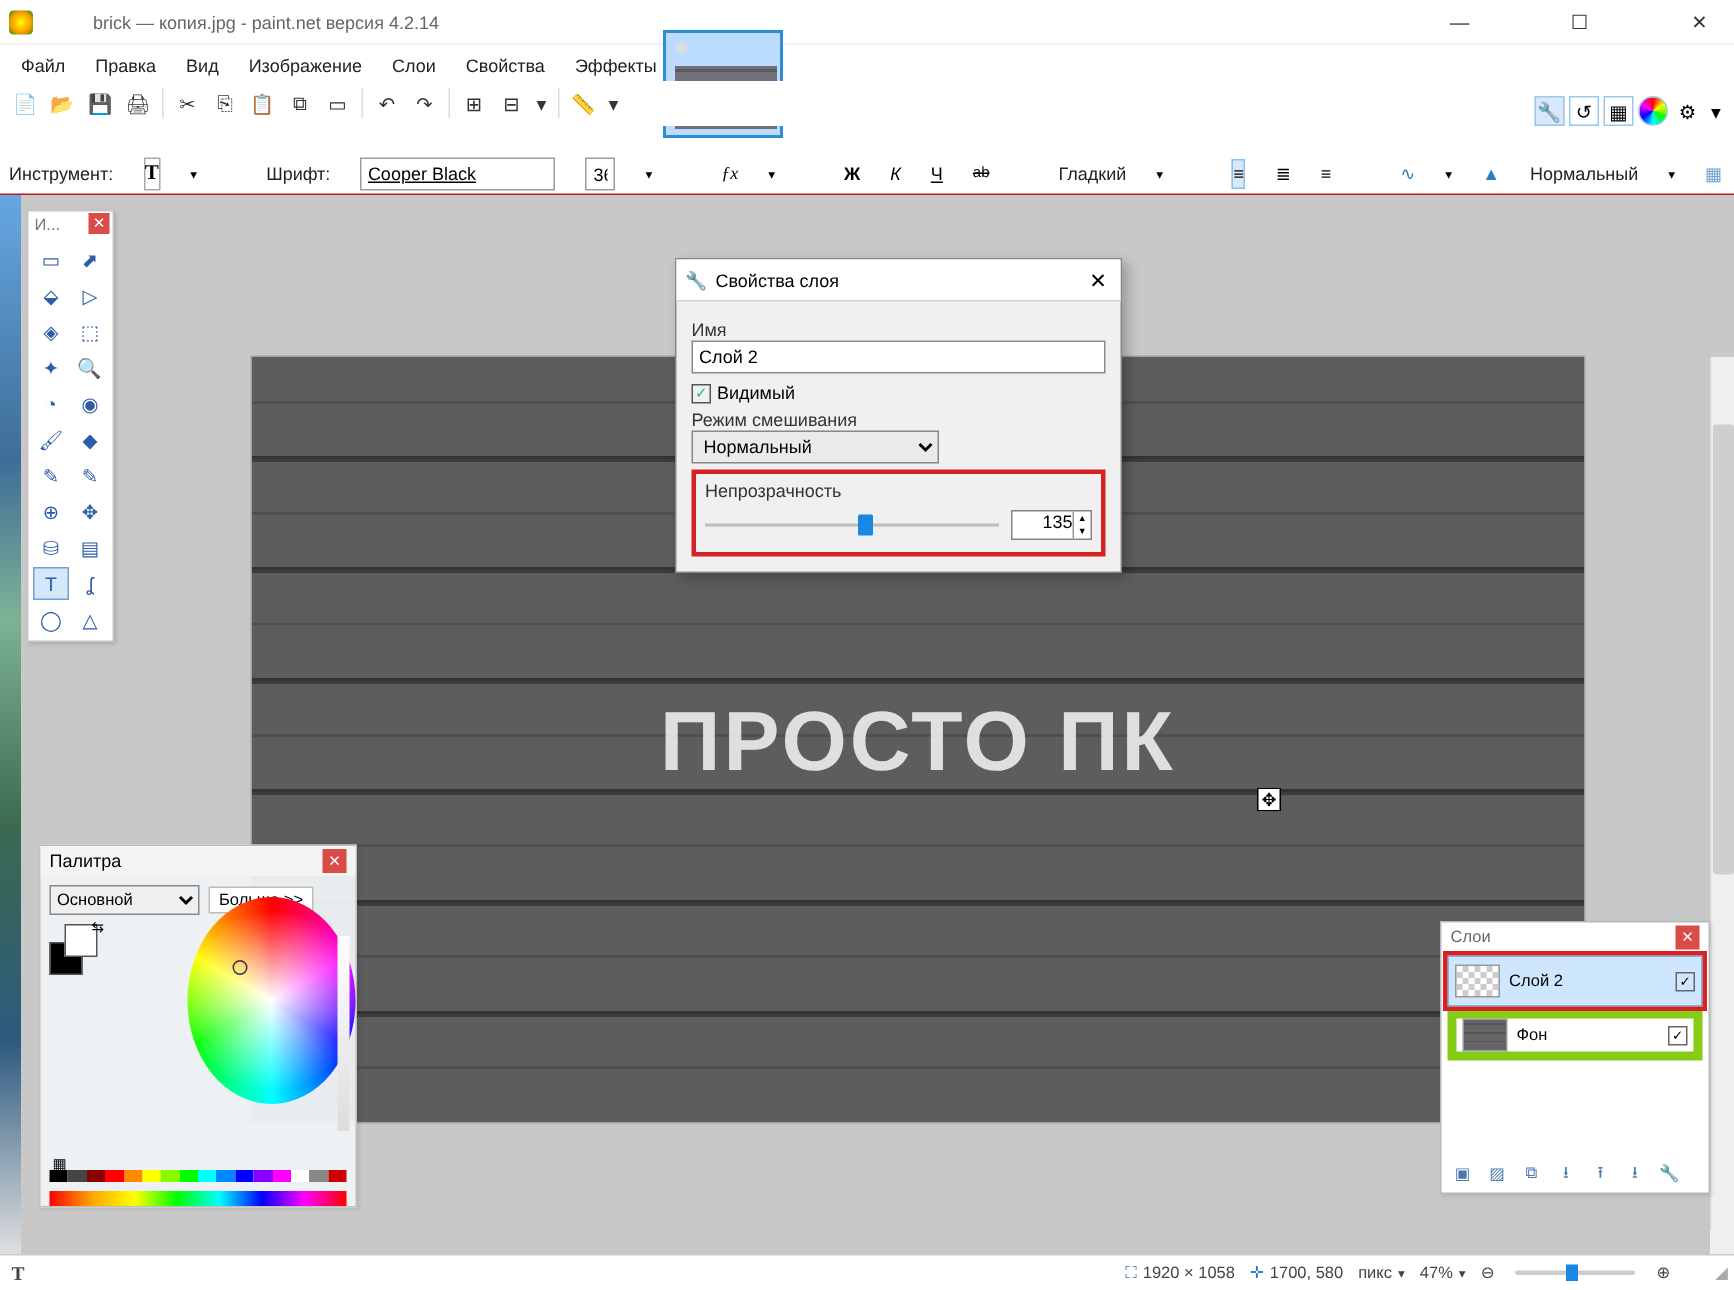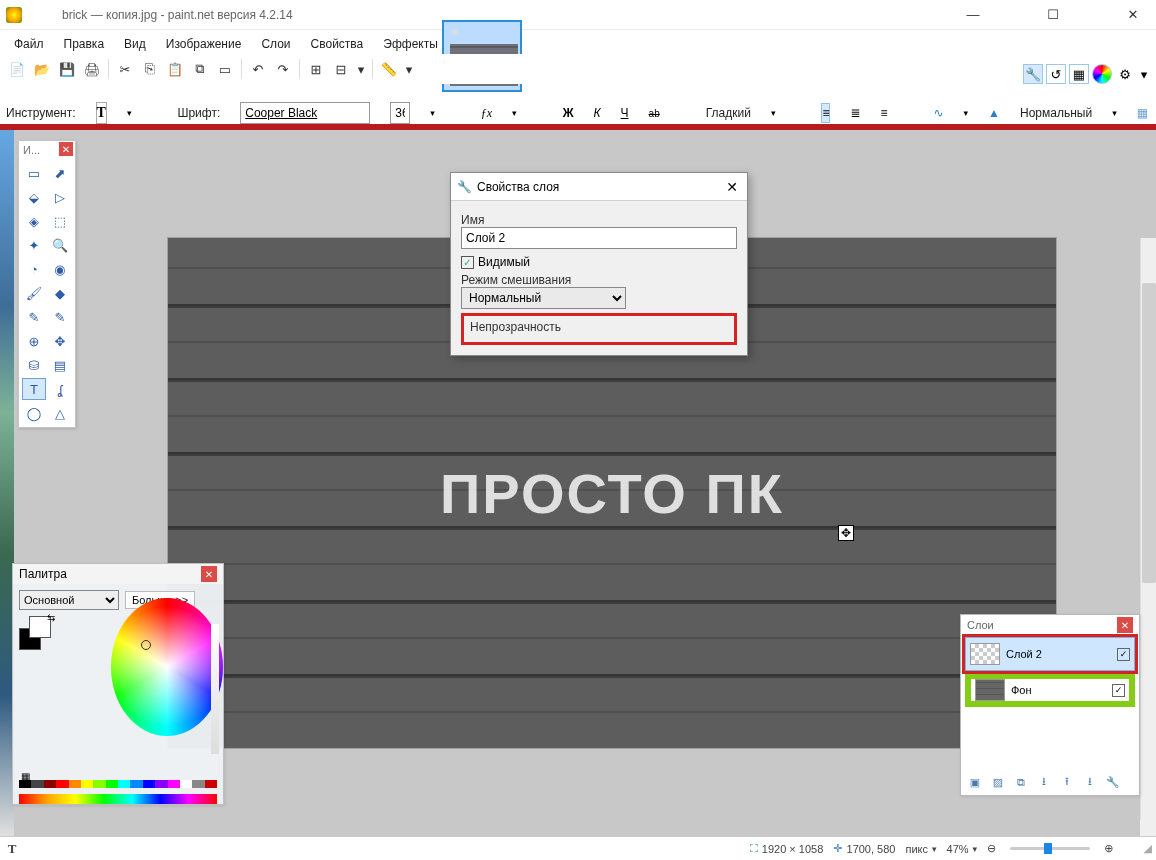--- a/index.html
+++ b/index.html
@@ -19,21 +19,21 @@
 .right-icons { position:absolute; right:6px; top:34px; display:flex; gap:3px; align-items:center;}
 .right-icons .sq { width:20px; height:20px; border:1px solid #9bc7ea; display:flex; align-items:center; justify-content:center; font-size:13px; }
 .right-icons .gear { border:none; }
 
 
 .toolbar { height:30px; display:flex; align-items:center; padding:0 6px; background:#fff; gap:3px; border-bottom:0;}
 .tbtn { width:22px; height:22px; display:flex; align-items:center; justify-content:center; border:1px solid transparent; font-size:13px; color:#333;}
 .tsep { width:1px; height:20px; background:#ddd; margin:0 2px;}
 
 
-.texttool { height:28px; display:flex; align-items:center; padding:0 6px; background:#fff; gap:20px; border-bottom:6px solid #b91c1c;}
+.texttool { height:28px; display:flex; align-items:center; padding:0 6px; background:#fff; gap:20px; border-bottom:1px solid #b91c1c;}
 .texttool .lbl { color:#222; }
 .texttool .tt { width:22px; height:22px; border:1px solid #aaa; display:flex; align-items:center; justify-content:center; font-family:Georgia,serif; font-weight:bold; font-size:14px;}
 .texttool .dd, .texttool .tx { height:22px; border:1px solid #9a9a9a; background:#fff; padding:0 4px; font-size:12px;}
 .texttool .fbtn { width:20px; height:20px; display:flex; align-items:center; justify-content:center; font-size:12px;}
 .texttool .fbtn.active { border:1px solid #90c0ea; background:#d7e8fa;}
 .texttool .sep { width:1px; height:18px; background:#ccc; margin:0 3px;}
 
 
 .workspace { position:absolute; top:130px; left:0; right:0; bottom:24px; background:linear-gradient(180deg,#6ba4d6 0%, #4178a7 15%, #ddd 15%, #ddd); overflow:hidden;}
 .graybg { position:absolute; top:0; left:0; right:0; bottom:0; background:#c8c8c8; }
@@ -70,21 +70,21 @@
 .dlg .track { flex:1; height:2px; background:#bcbcbc; position:relative;}
 .dlg .handle { position:absolute; top:-6px; left:52%; width:10px; height:14px; background:#1b87e4; border-radius:1px;}
 .dlg .numbox { width:54px; height:20px; border:1px solid #858585; text-align:right; padding:0 12px 0 2px; font-size:12px; position:relative; background:#fff;}
 .dlg .spin { position:absolute; right:0; top:0; bottom:0; width:12px; display:flex; flex-direction:column;}
 .dlg .spin div { flex:1; font-size:6px; display:flex; align-items:center; justify-content:center; border-left:1px solid #999;}
 .dlg .btns { display:flex; justify-content:center; gap:8px; margin-top:10px;}
 .dlg .btn { width:78px; height:22px; border:1px solid #888; background:#e6e6e6; font-size:12px;}
 .dlg .btn.primary { border:2px solid #118be0; background:#e6e6e6; }
 
 
-.palwin { position:absolute; top:563px; left:12px; width:212px; height:242px; background:rgba(240,243,247,0.95); border:1px solid #bfbfbf; box-shadow:1px 1px 3px rgba(0,0,0,0.1);}
+.palwin { position:absolute; top:563px; left:26px; width:212px; height:242px; background:rgba(240,243,247,0.95); border:1px solid #bfbfbf; box-shadow:1px 1px 3px rgba(0,0,0,0.1);}
 .palwin .ph { height:20px; display:flex; align-items:center; padding:0 6px; background:#f4f4f4;}
 .palwin .ph .x { margin-left:auto; width:16px; height:16px; background:#d94c48; color:#fff; display:flex; align-items:center; justify-content:center; font-size:10px;}
 .palwin .row1 { display:flex; align-items:center; gap:6px; padding:6px;}
 .palwin select { height:20px; border:1px solid #888; font-size:11px; width:100px;}
 .palwin .more { font-size:11px; border:1px solid #bbb; padding:2px 6px; background:#fff;}
 .palwin .swatches { position:relative; width:40px; height:40px; margin-left:6px;}
 .palwin .swatches .f { position:absolute; width:22px; height:22px; background:#fff; border:1px solid #555; top:0; left:10px;}
 .palwin .swatches .b { position:absolute; width:22px; height:22px; background:#000; border:1px solid #555; top:12px; left:0; z-index:-0;}
 .palwin .wheel-wrap { display:flex; align-items:flex-start;}
 .palwin .wheel { width:138px; height:138px; border-radius:50%; margin-left:60px; margin-top:-18px; background: conic-gradient(red,magenta,blue,cyan,lime,yellow,red); position:relative;}
@@ -272,20 +272,32 @@
           <span class="chk-mark"></span>
         </div>
       <span>Видимый</span>
     </div>
     <div class="lab">Режим смешивания</div>
     <select>
       <option>Нормальный</option>
     </select>
     <div class="opac">
       <div class="lab" style="margin-top:0;">Непрозрачность</div>
+      <div class="slider-row">
+        <div class="track">
+            <div class="handle"></div>
+          </div>
+        <div class="numbox">
+          <span>135</span>
+          <div class="spin">
+              <div>▲</div>
+              <div>▼</div>
+            </div>
+        </div>
+      </div>
     </div>
   </div>
 </div>
 
 <div class="palwin">
   <div class="ph">
     <span>Палитра</span>
     <div class="x">✕</div>
   </div>
   <div class="row1">

